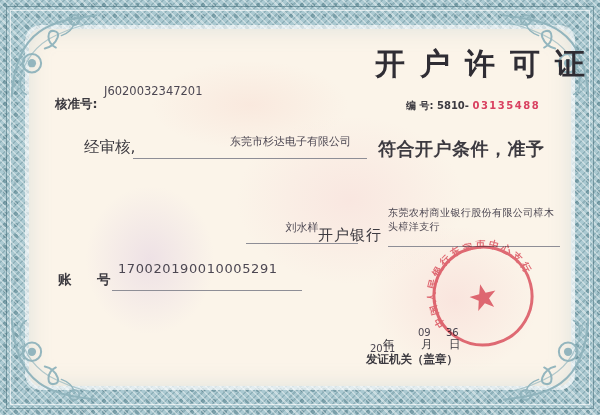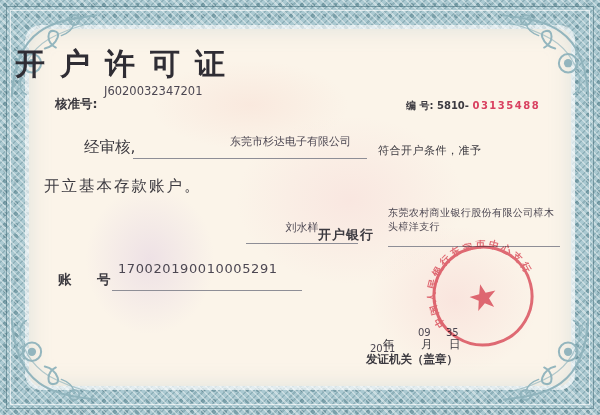--- a/index.html
+++ b/index.html
@@ -23,39 +23,39 @@
   .wm3{left:370px;top:225px;width:170px;height:150px;background:radial-gradient(ellipse at center, rgba(236,120,140,.12), rgba(236,120,140,0) 70%);}
   .wm4{left:150px;top:60px;width:200px;height:90px;background:radial-gradient(ellipse at center, rgba(240,170,160,.15), rgba(240,170,160,0) 70%);}
   
   .corner{position:absolute;width:92px;height:92px;color:#8fb3bc;opacity:.95;pointer-events:none;}
   .corner.tl{left:8px;top:8px;}
   .corner.tr{right:8px;top:8px;transform:scaleX(-1);}
   .corner.bl{left:8px;bottom:8px;transform:scaleY(-1);}
   .corner.br{right:8px;bottom:8px;transform:scale(-1,-1);}
   
   .abs{position:absolute;}
-  .title{left:0;right:0;top:44px;text-align:left;font-size:30px;font-weight:bold;
-         letter-spacing:15px;padding-left:15px;color:#2f2d34;
+  .title{left:0;right:0;top:44px;text-align:right;font-size:30px;font-weight:bold;
+         letter-spacing:15px;color:#2f2d34;
          font-family:"DejaVu Serif","Liberation Serif",serif;}
   .lbl{color:#3c3a40;}
   .hand{color:#4c4752;}
   .uline{border-bottom:1px solid #8e8e96;}
   .approval-label{left:55px;top:96px;font-size:12.5px;font-weight:bold;}
   .approval-value{left:104px;top:84px;font-size:11.5px;}
   .serial{left:406px;top:99px;font-size:10px;font-weight:bold;}
   .serial .red{color:#d94060;letter-spacing:1.5px;}
   .review-prefix{left:84px;top:137px;font-size:15.5px;font-weight:500;}
   .company-wrap{left:117px;top:134px;width:234px;text-align:right;font-size:11px;height:24px;}
   .company-line{left:133px;top:158px;width:234px;height:0;}
-  .review-suffix{left:378px;top:143px;font-size:11px;font-weight:400;letter-spacing:.5px;}
+  .review-suffix{left:378px;top:137px;font-size:18px;font-weight:700;letter-spacing:.5px;}
   .line2{left:44px;top:176px;font-size:15.5px;font-weight:500;letter-spacing:2px;}
   .legal-label{left:58px;top:224px;font-size:13.5px;font-weight:500;}
   .legal-value{left:246px;top:220px;width:112px;text-align:center;font-size:11px;}
   .legal-line{left:246px;top:243px;width:112px;height:0;}
-  .bank-label{left:318px;top:226px;font-size:13px;font-weight:bold;letter-spacing:1px;}
+  .bank-label{left:318px;top:226px;font-size:15px;font-weight:normal;letter-spacing:1px;}
   .bank-value{left:388px;top:206px;width:172px;font-size:10px;line-height:1.35;letter-spacing:.4px;}
   .bank-line{left:388px;top:246px;width:172px;height:0;}
   .account-label{left:58px;top:271px;font-size:13.5px;font-weight:bold;letter-spacing:6px;}
   .account-value{left:118px;top:261px;font-size:13px;letter-spacing:.6px;}
   .account-line{left:112px;top:290px;width:190px;height:0;}
   .issuer{left:366px;top:312px;font-size:11.5px;font-weight:700;margin-top:40px;}
   .d-year{left:370px;top:327px;font-size:10px;margin-top:16px;}
   .d-month{left:418px;top:327px;font-size:10px;}
   .d-day{left:446px;top:327px;font-size:10px;}
   .u-year{left:383px;top:337px;font-size:11.5px;}
@@ -134,37 +134,36 @@
 
   <div class="abs serial">
     <span>编 号: 5810-</span>
     <span class="red">03135488</span>
   </div>
 
   <div class="abs review-prefix lbl">经审核,</div>
   <div class="abs company-wrap hand">东莞市杉达电子有限公司</div>
   <div class="abs company-line uline"></div>
   <div class="abs review-suffix lbl">符合开户条件，准予</div>
-  <div class="abs line2 lbl">开立基本存款账户。</div>
 
   <div class="abs legal-value hand">刘水样</div>
   <div class="abs legal-line uline"></div>
 
   <div class="abs bank-label lbl">开户银行</div>
   <div class="abs bank-value hand">东莞农村商业银行股份有限公司樟木头樟洋支行</div>
   <div class="abs bank-line uline"></div>
 
   <div class="abs account-label lbl">账　号</div>
   <div class="abs account-value hand">170020190010005291</div>
   <div class="abs account-line uline"></div>
 
   <div class="abs issuer lbl">发证机关（盖章）</div>
   <div class="abs d-year hand">2011</div>
   <div class="abs d-month hand">09</div>
-  <div class="abs d-day hand">35</div>
+  <div class="abs d-day hand">36</div>
   <div class="abs u-year lbl">年</div>
   <div class="abs u-month lbl">月</div>
   <div class="abs u-day lbl">日</div>
 
   <svg class="abs seal" viewBox="0 0 110 110">
     <defs>
       <path id="sealArc" d="M 14,79 A 48,48 0 1 1 96,79" fill="none"></path>
     </defs>
     <circle cx="55" cy="55" r="49" fill="none" stroke="currentColor" stroke-width="3"></circle>
     <text font-size="10" fill="currentColor" letter-spacing="2.5" font-weight="bold">

